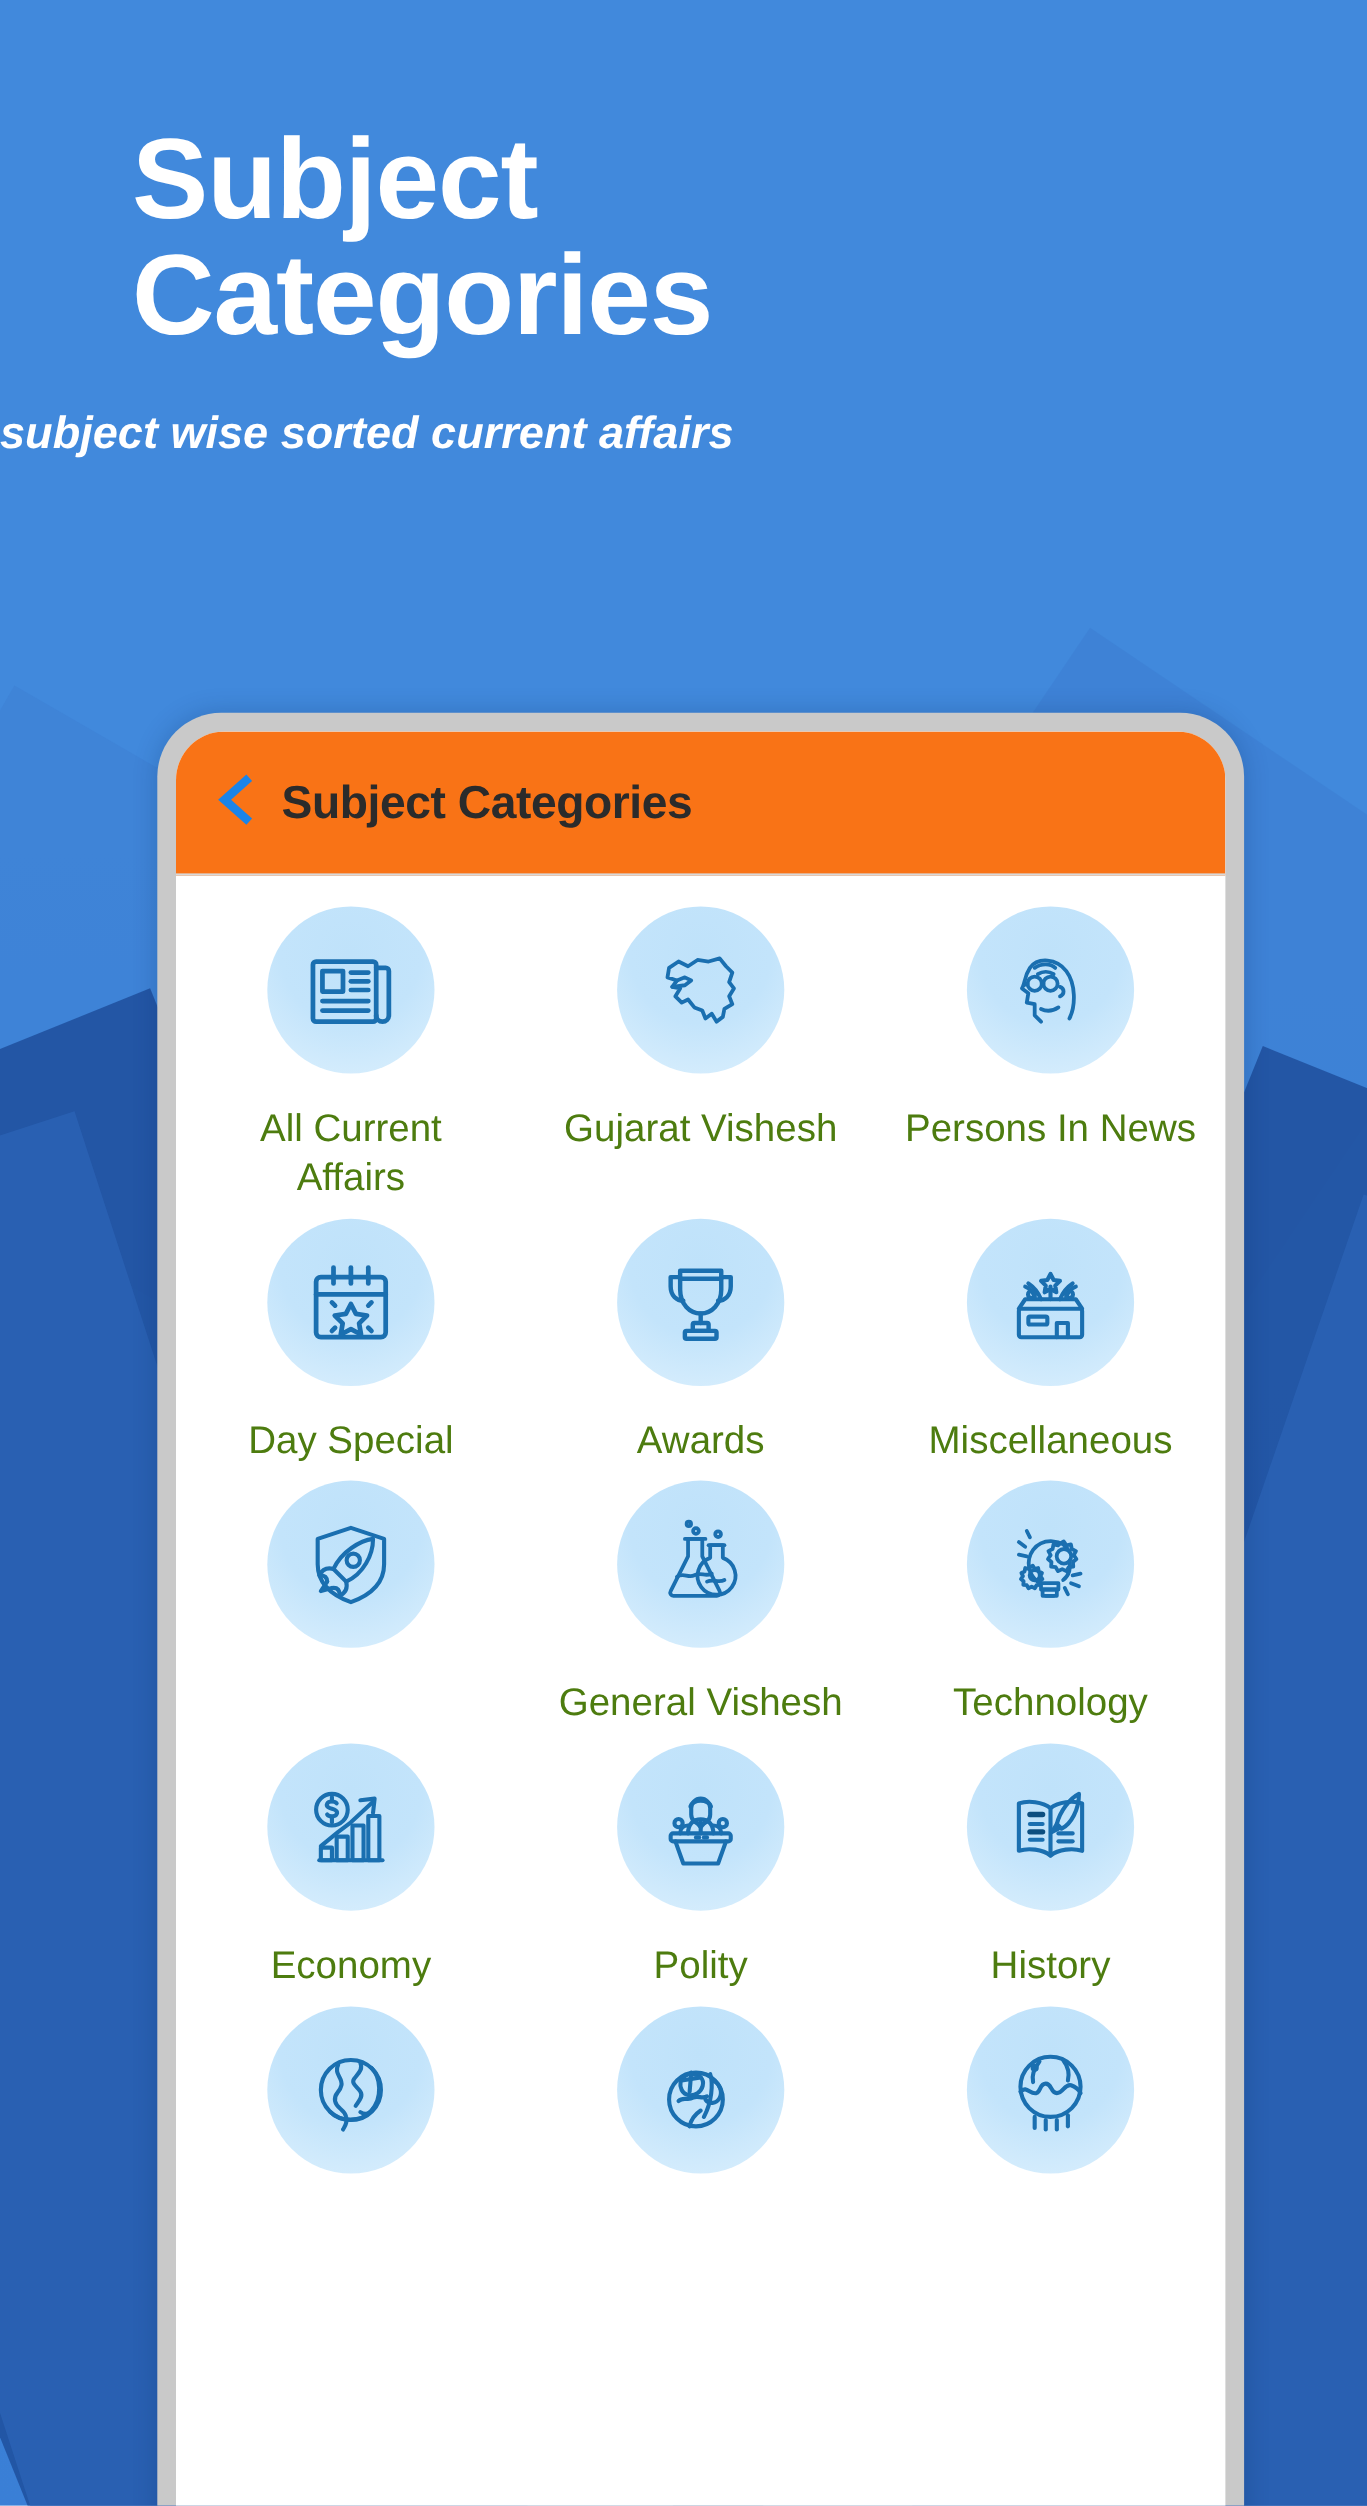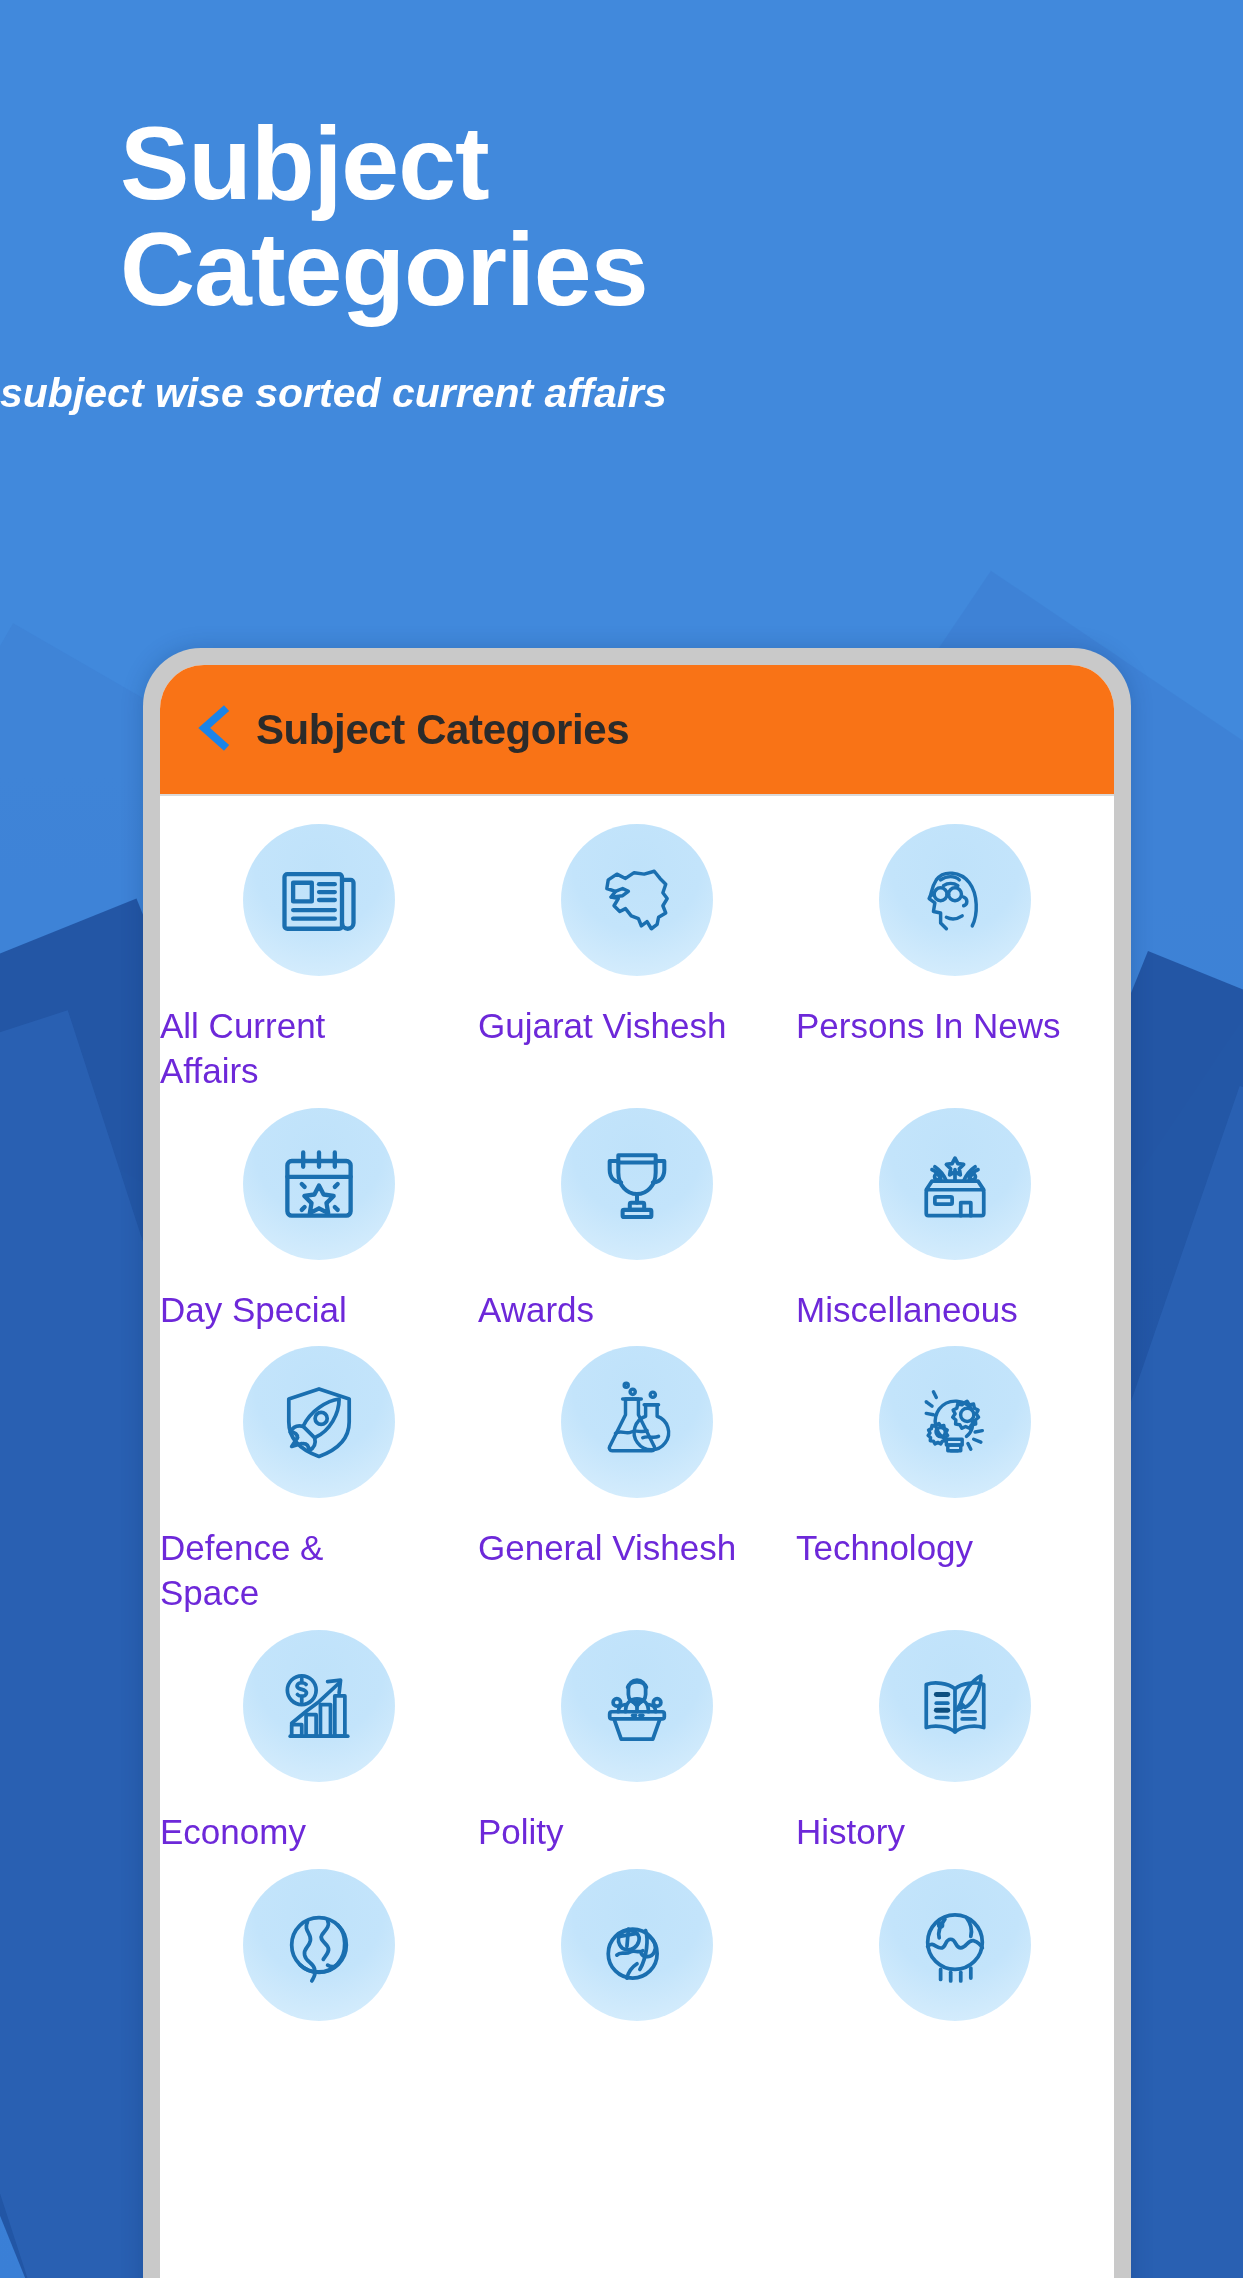--- a/index.html
+++ b/index.html
@@ -146,21 +146,22 @@
     width: 152px; height: 152px;
     border-radius: 50%;
     background: radial-gradient(circle at 50% 28%, #bfe2fa 0%, #c3e4fb 48%, #dcf0fd 100%);
     display: flex; align-items: center; justify-content: center;
     flex: 0 0 auto;
   }
   .ico-wrap svg { width: 92px; height: 92px; display: block; }
   .cell-label {
     margin-top: 28px;
     font-size: 35px;
-    color: #6d28d9;
+    color: #4d7c0f;
+    text-align: center;
     line-height: 1.28;
     width: 100%;
     white-space: pre-line;
   }
   .cell-label.wide {
     white-space: nowrap;
   }
 </style>
 </head>
 <body>
@@ -299,22 +300,20 @@
           <div class="ico-wrap">
             <svg viewBox="0 0 64 64" fill="none" stroke="#1a6fb0" stroke-width="2.6" stroke-linejoin="round" stroke-linecap="round">
               <path d="M32 9 L53 16 v16 c0 13 -10 20 -21 24 C21 52 11 45 11 32 V16 Z"></path>
               <path d="M46 16 C38 17 26 24 21 35 l8 8 C40 38 46 26 46 16 Z"></path>
               <circle cx="33.5" cy="29.5" r="4.2"></circle>
               <path d="M21 35 C17 34 14 35 12 39 c4 0 5 2 5 4"></path>
               <path d="M29 43 C30 47 29 50 25 52 c0 -4 -2 -5 -4 -5"></path>
               <path d="M17 43 l-4 6 7 -2"></path>
             </svg>
           </div>
-          <div class="cell-label">Defence &amp;
-Space</div>
         </div>
 
         <div class="cell row-3">
           <div class="ico-wrap">
             <svg viewBox="0 0 64 64" fill="none" stroke="#1a6fb0" stroke-width="2.4" stroke-linejoin="round" stroke-linecap="round">
               <path d="M24 16 h9 v11 l11 22 a2 2 0 0 1 -1.8 3 H14.8 a2 2 0 0 1 -1.8 -3 L24 27 Z"></path>
               <line x1="22" y1="16" x2="35" y2="16"></line>
               <path d="M17 40 c4 -3 7 1 11 -1 c4 -2 7 1 11 -1"></path>
               <path d="M38 20 h8 v8 a12 12 0 1 1 -8 0 Z"></path>
               <line x1="37" y1="20" x2="47" y2="20"></line>

